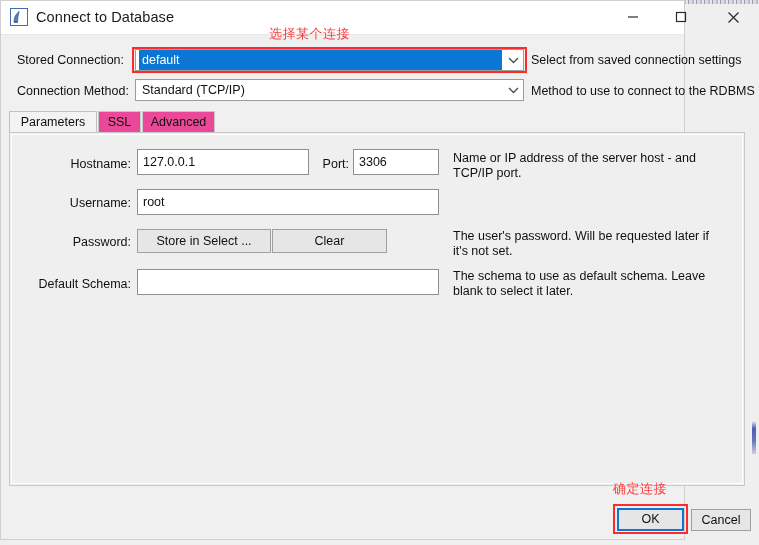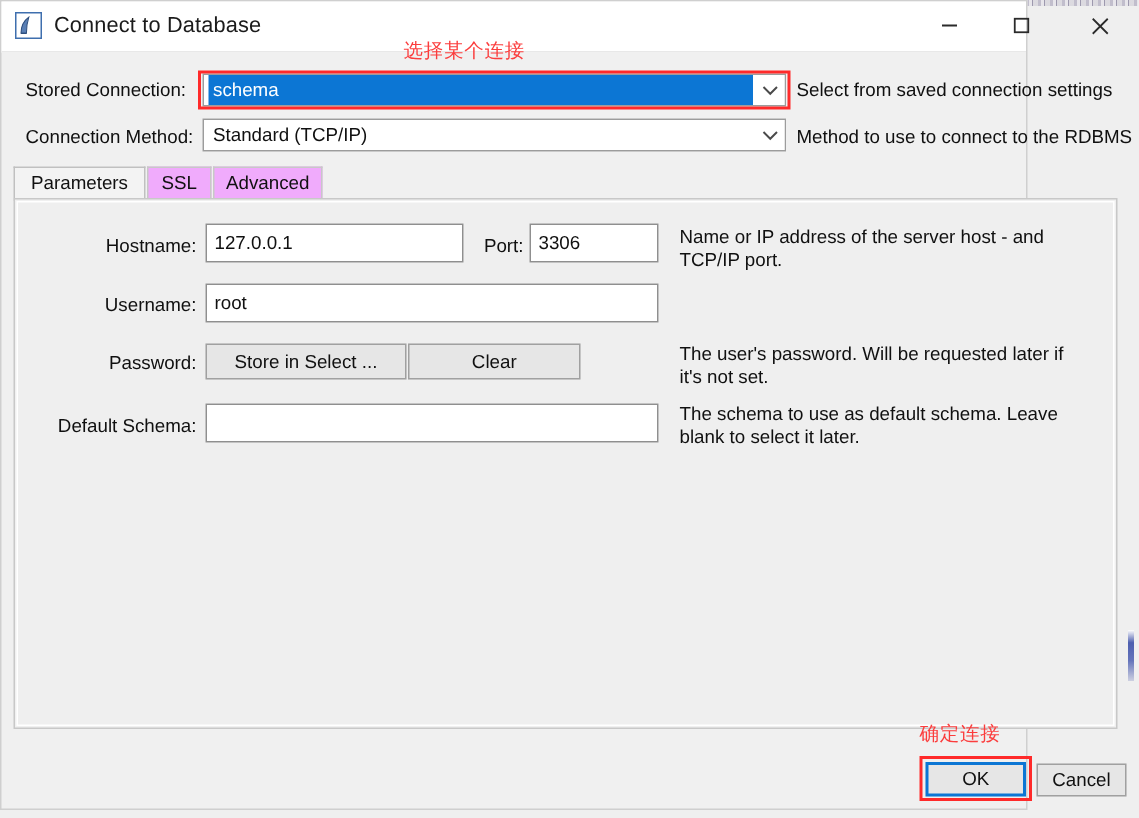--- a/index.html
+++ b/index.html
@@ -168,21 +168,21 @@
   }
   .tab {
     position: absolute;
     top: 0px;
     height: 22px;
     box-sizing: border-box;
     font-size: 12.5px;
     line-height: 20px;
     text-align: center;
     color: #101010;
-    background: #f0abfc;
+    background: #ec4899;
     border: 1px solid #c8c8c8;
     border-bottom: none;
   }
   .tab.active {
     background: #f3f3f3;
     border-color: #c0c0c0;
     height: 23px;
   }
   #tab-parameters { left: 0px;   width: 88px; }
   #tab-ssl        { left: 89px;  width: 43px; }
@@ -328,21 +328,21 @@
         <line x1="1.5" y1="1.5" x2="11.5" y2="11.5" stroke="#2b2b2b" stroke-width="1.2"></line>
         <line x1="11.5" y1="1.5" x2="1.5" y2="11.5" stroke="#2b2b2b" stroke-width="1.2"></line>
       </svg>
     </div>
   </div>
 
   <div class="annot" id="annot-top">选择某个连接</div>
 
   <div class="toplabel" id="lbl-stored">Stored Connection:</div>
   <div class="combo" id="combo-stored">
-    <div class="combo-value">schema</div>
+    <div class="combo-value">default</div>
     <div class="combo-arrow">
       <svg width="11" height="8" viewBox="0 0 11 8">
         <polyline points="1,2 5.5,6.5 10,2" fill="none" stroke="#4a4a4a" stroke-width="1.3"></polyline>
       </svg>
     </div>
   </div>
   <div class="redbox" id="redbox-stored"></div>
   <div class="tophint" id="hint-stored">Select from saved connection settings</div>
 
   <div class="toplabel" id="lbl-method">Connection Method:</div>

